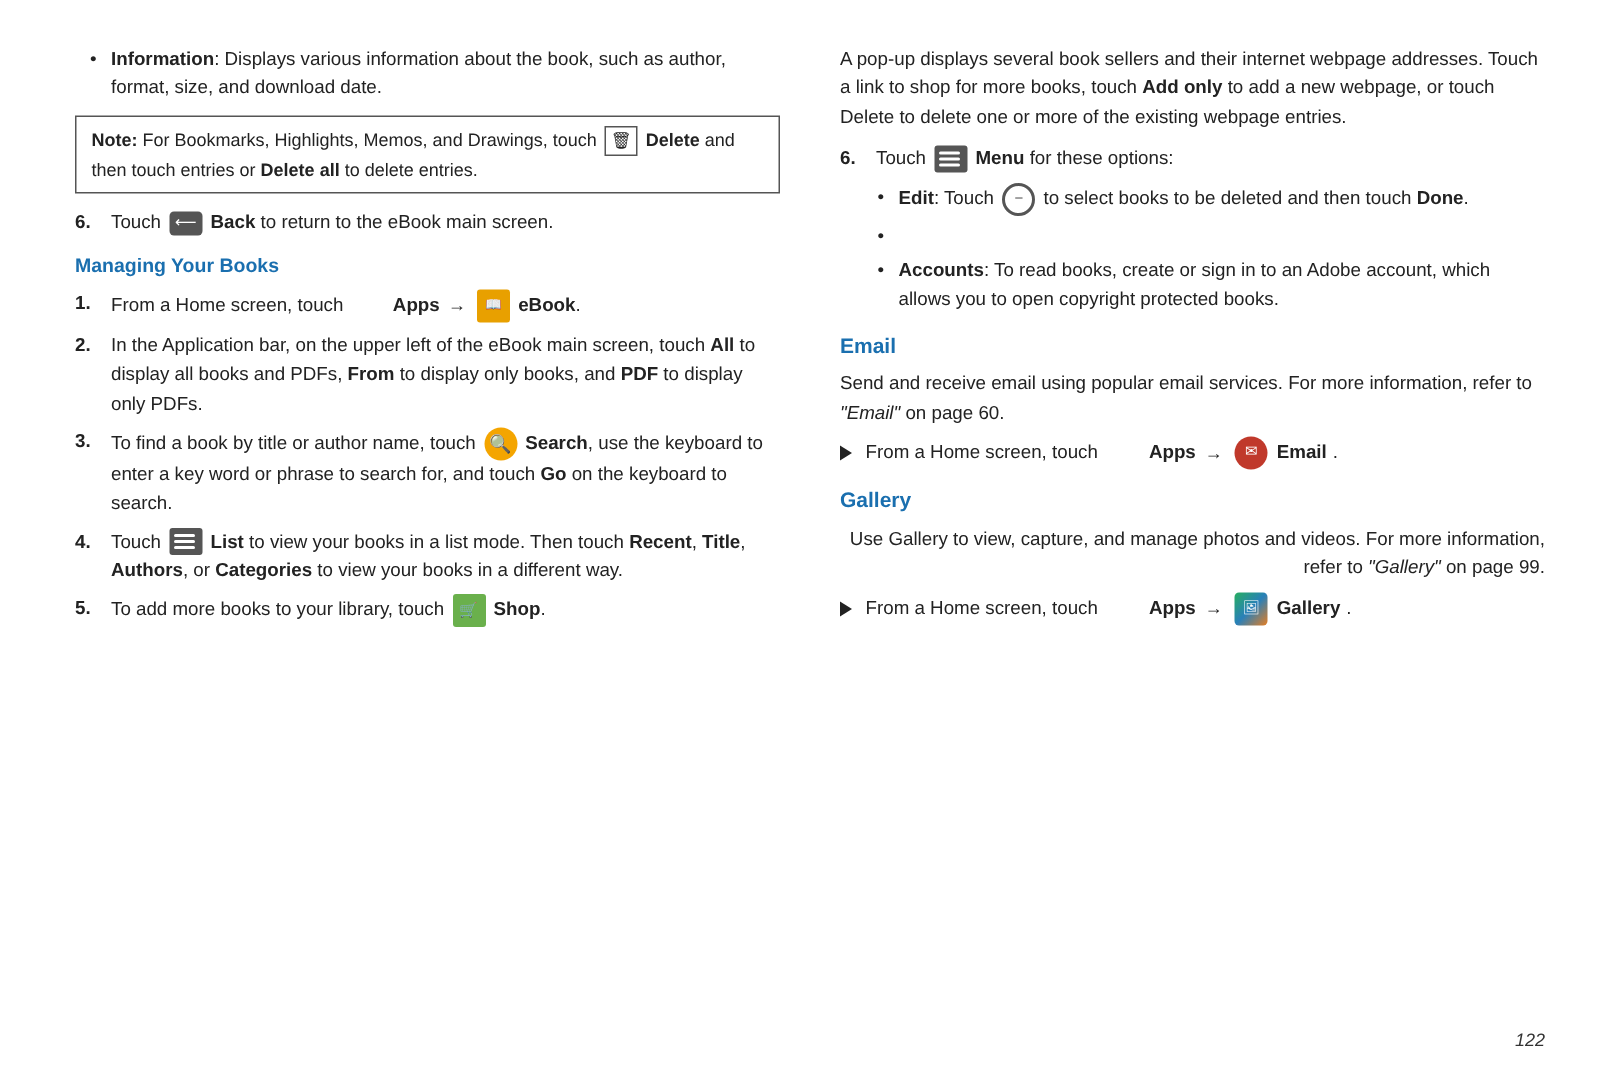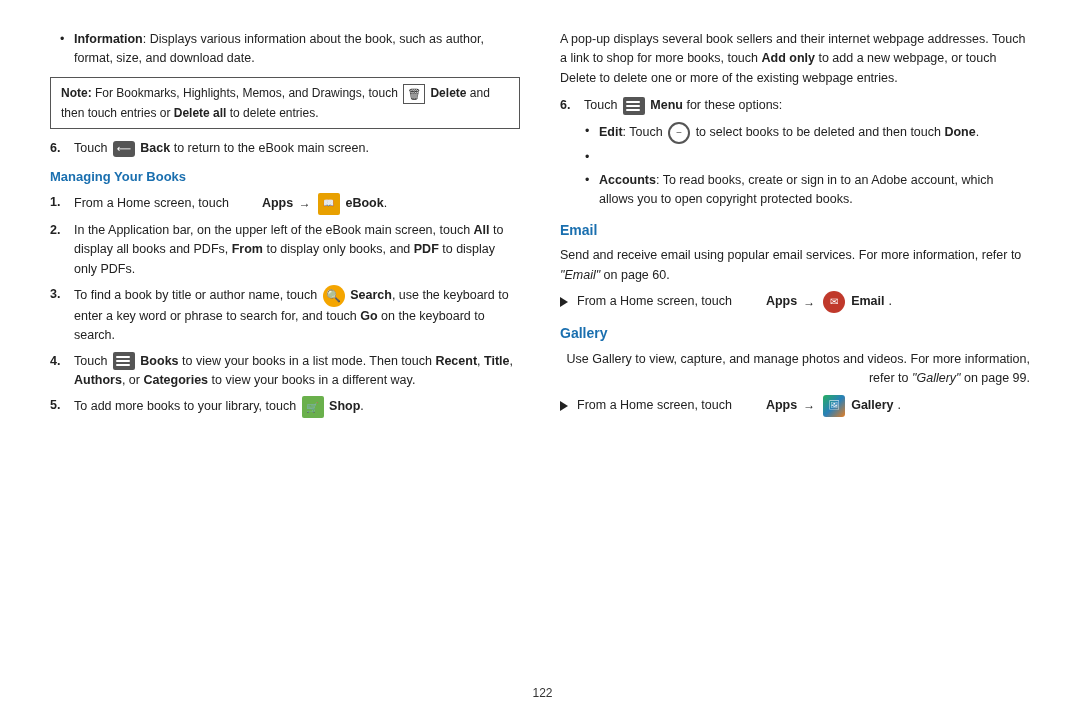--- a/index.html
+++ b/index.html
@@ -235,25 +235,26 @@
       display: inline-block;
       width: 0;
       height: 0;
       border-top: 5px solid transparent;
       border-bottom: 5px solid transparent;
       border-left: 8px solid #222;
       margin-right: 5px;
       vertical-align: middle;
     }
     .page-number {
-      text-align: center;
+      text-align: right;
       font-size: 12px;
       color: #333;
       margin-top: 10px;
       padding-left: 5px;
+      font-style: italic;
     }
     .delete-icon-box {
       display: inline-flex;
       align-items: center;
       justify-content: center;
       border: 1px solid #555;
       padding: 1px 3px;
       font-size: 11px;
       vertical-align: middle;
       margin: 0 2px;
@@ -340,21 +341,21 @@
 
       <div class="step-row" style="margin-top:5px;">
         <span class="step-num">4.</span>
         <span>
           Touch
           <span class="inline-icon icon-list">
             <span></span>
               <span></span>
               <span></span>
           </span>
-          <b>Books</b> to view your books in a list mode. Then touch <b>Recent</b>, <b>Title</b>, <b>Authors</b>, or <b>Categories</b> to view your books in a different way.
+          <b>List</b> to view your books in a list mode. Then touch <b>Recent</b>, <b>Title</b>, <b>Authors</b>, or <b>Categories</b> to view your books in a different way.
         </span>
       </div>
 
       <div class="step-row" style="margin-top:5px;">
         <span class="step-num">5.</span>
         <span>
           To add more books to your library, touch
           <span class="inline-icon icon-shop">🛒</span>
           <b>Shop</b>.
         </span>

